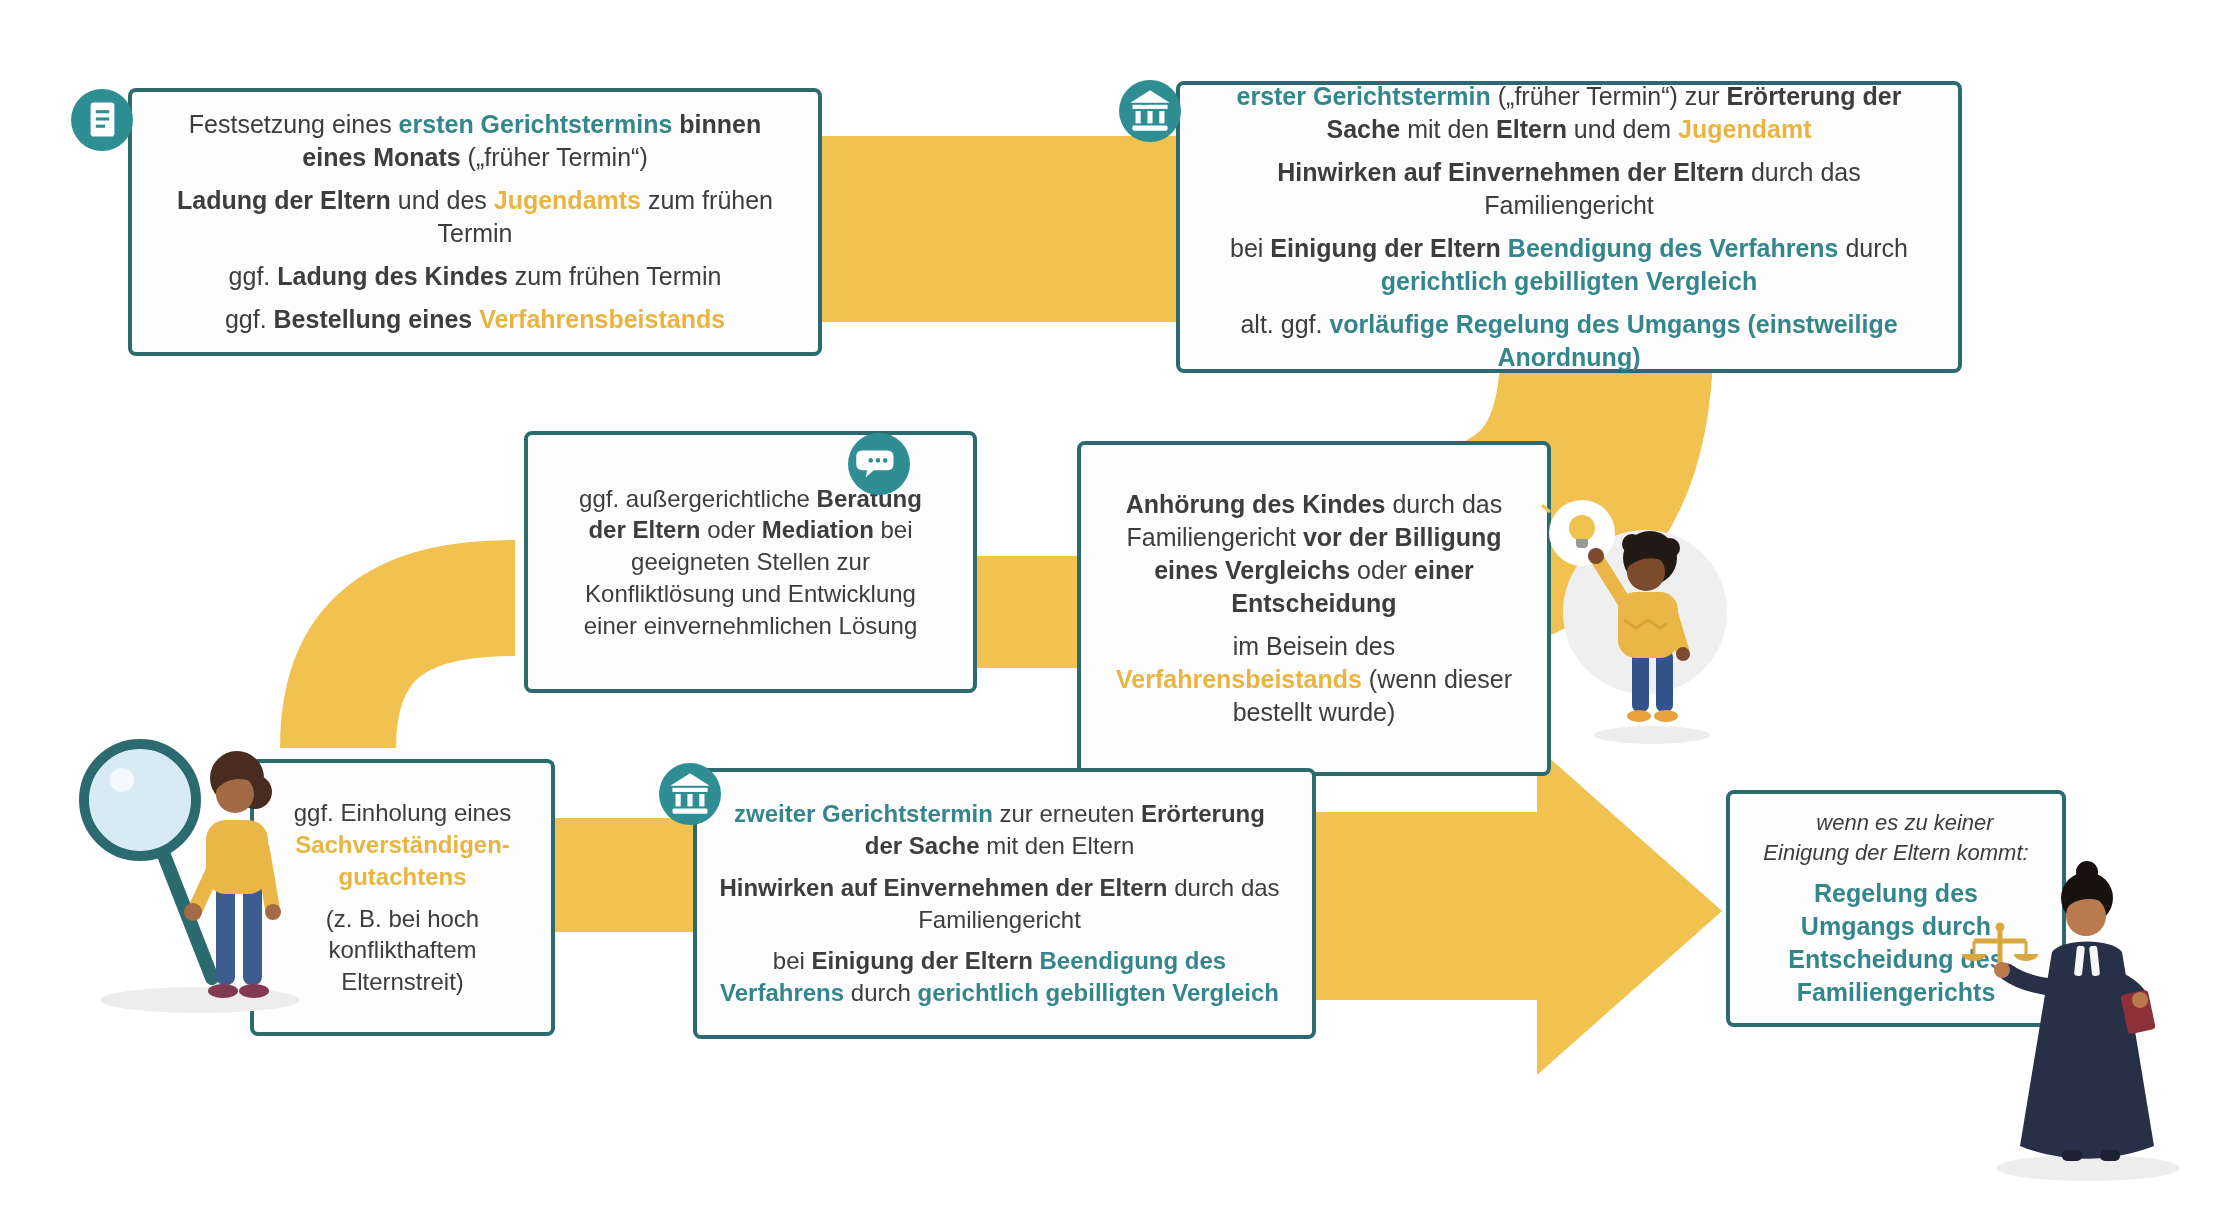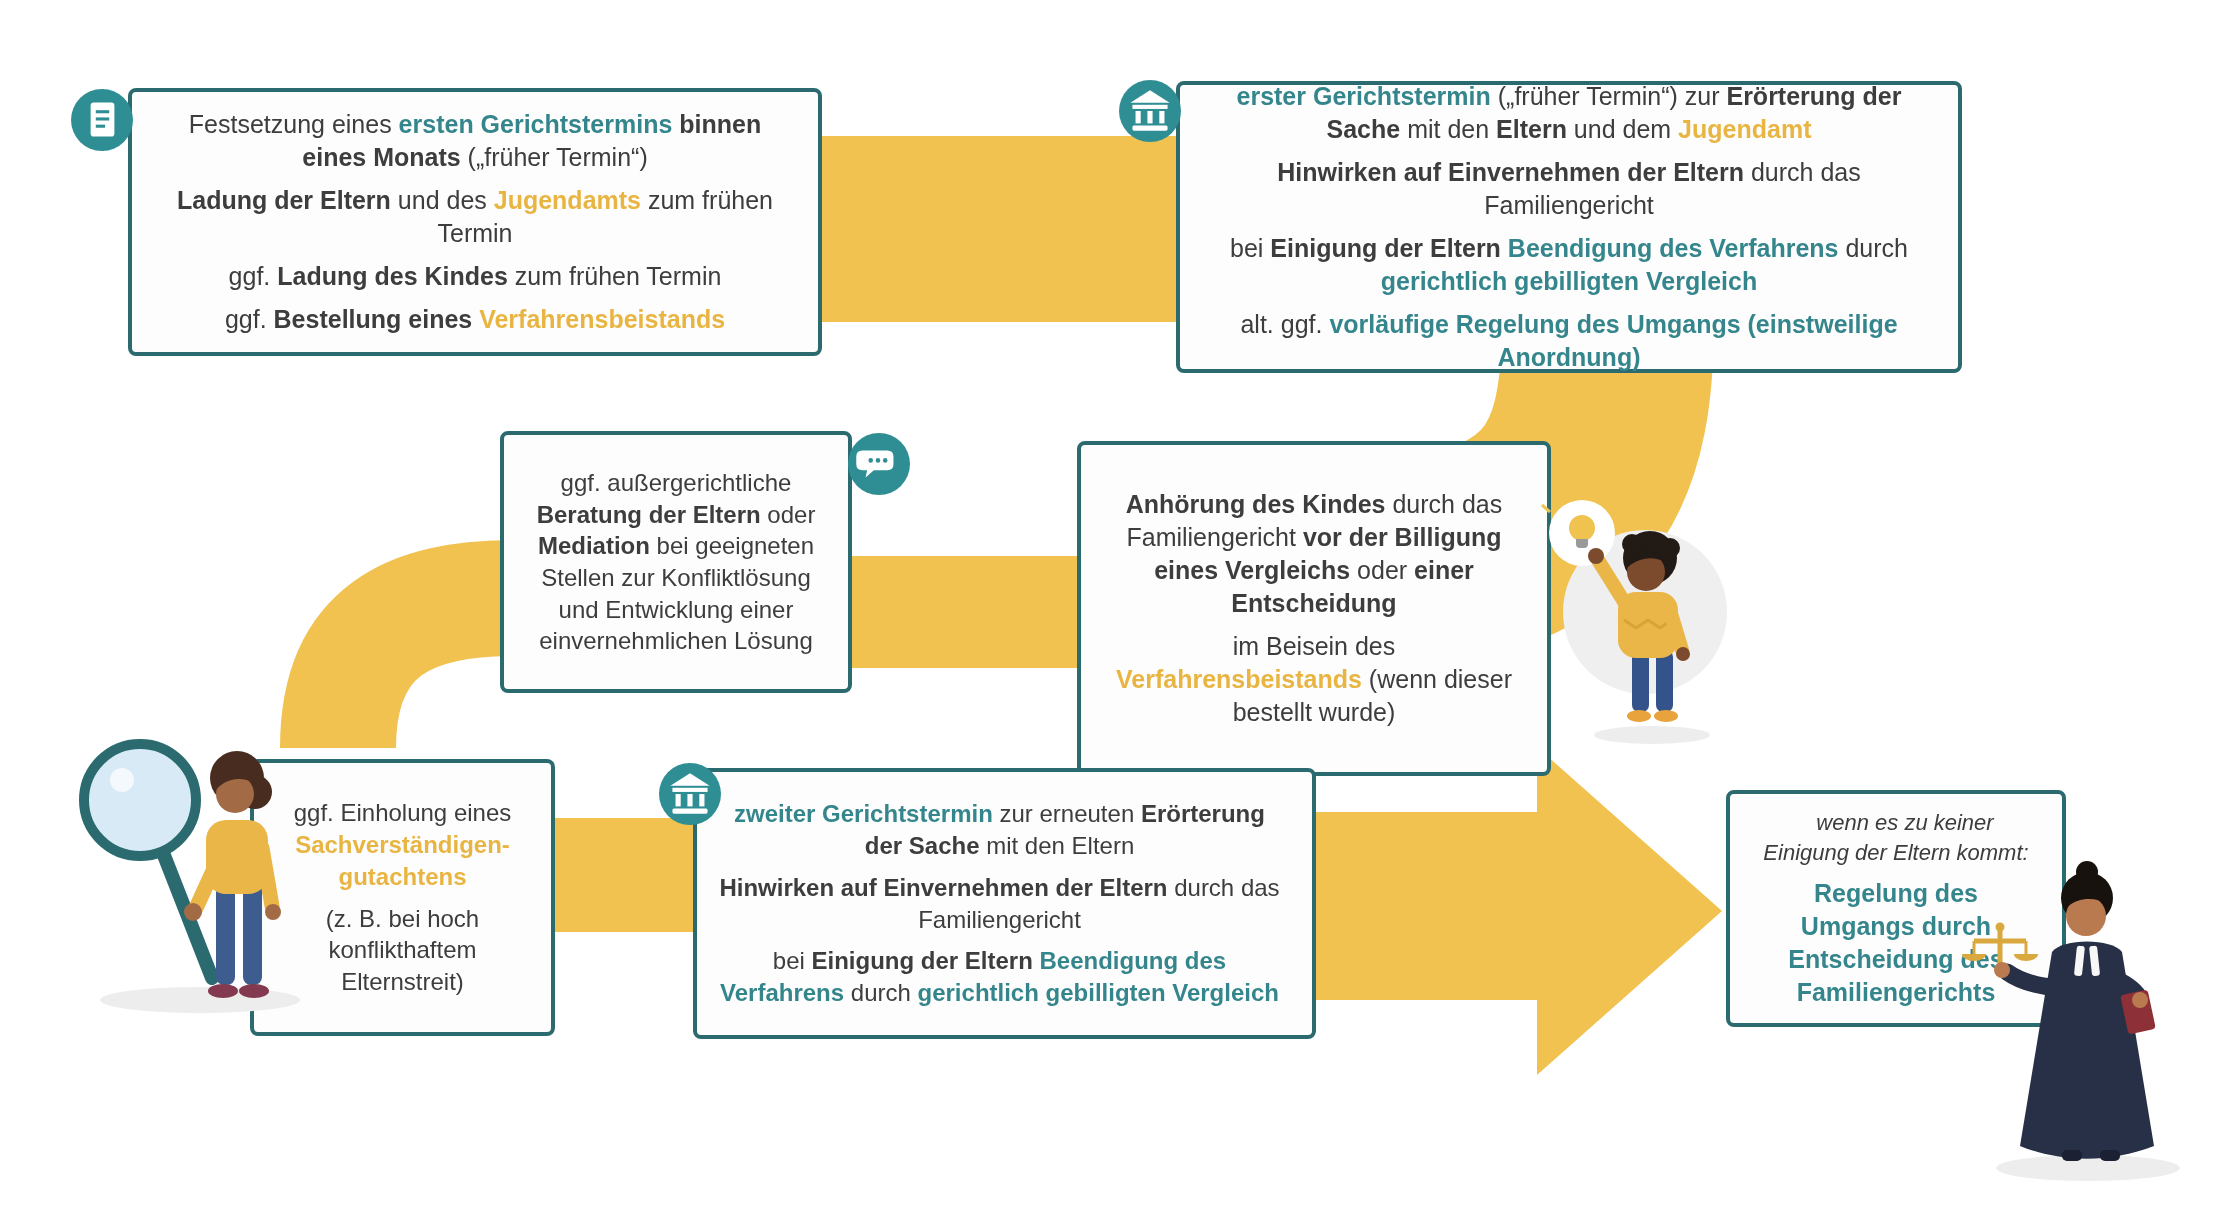--- a/index.html
+++ b/index.html
@@ -27,21 +27,21 @@
   .b1 .rich p{font-size:25px;}
   .b3 .rich p,.b5 .rich p,.b6 .rich p{font-size:24px;}
   .b7 .rich p:first-child{font-size:22px;}
   .b{font-weight:bold;}
   .i{font-style:italic;margin-left:18px;}
   .c-teal{color:var(--teal-text,#35868c);}
   .c-yellow{color:var(--yellow-text,#e9b542);}
 
   .b1{left:128px;top:88px;width:694px;height:268px;}
   .b2{left:1176px;top:81px;width:786px;height:292px;}
-  .b3{left:500px;top:431px;width:352px;height:262px;}
+  .b3{left:524px;top:431px;width:453px;height:262px;}
   .b4{left:1077px;top:441px;width:474px;height:335px;align-items:center;}
   .b5{left:250px;top:743px;width:305px;height:277px;margin-top:16px;}
   .b6{left:693px;top:768px;width:623px;height:271px;padding-left:20px;}
   .b7{left:1726px;top:790px;width:340px;height:237px;}
 
   .icon-circle{
     position:absolute;z-index:3;width:62px;height:62px;border-radius:50%;
     background:var(--teal-icon,#2f8e93);
     display:flex;align-items:center;justify-content:center;
   }

